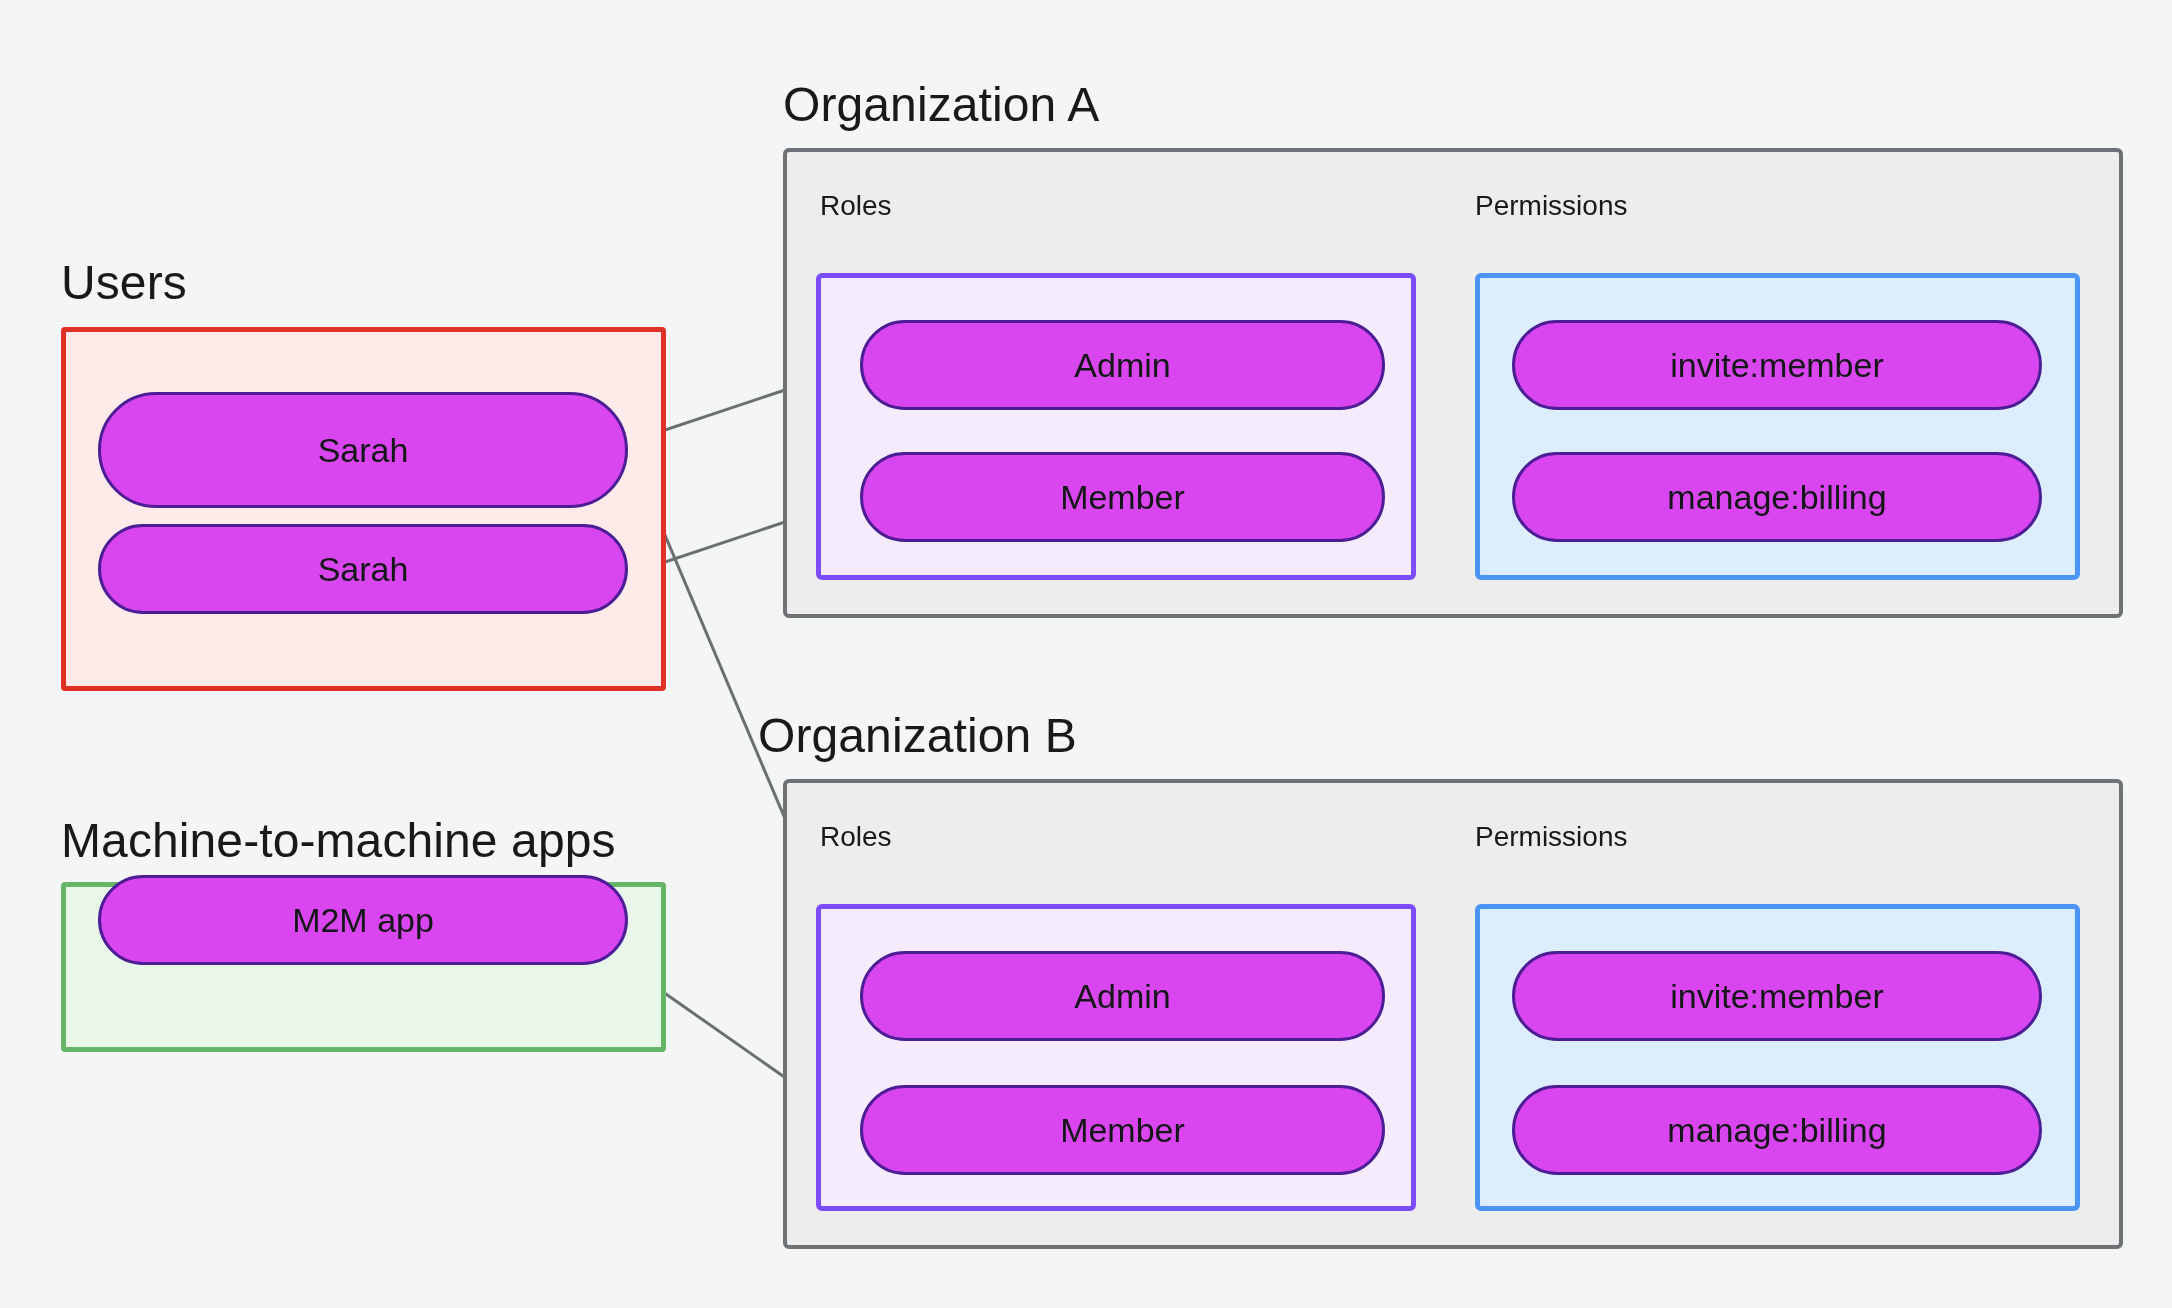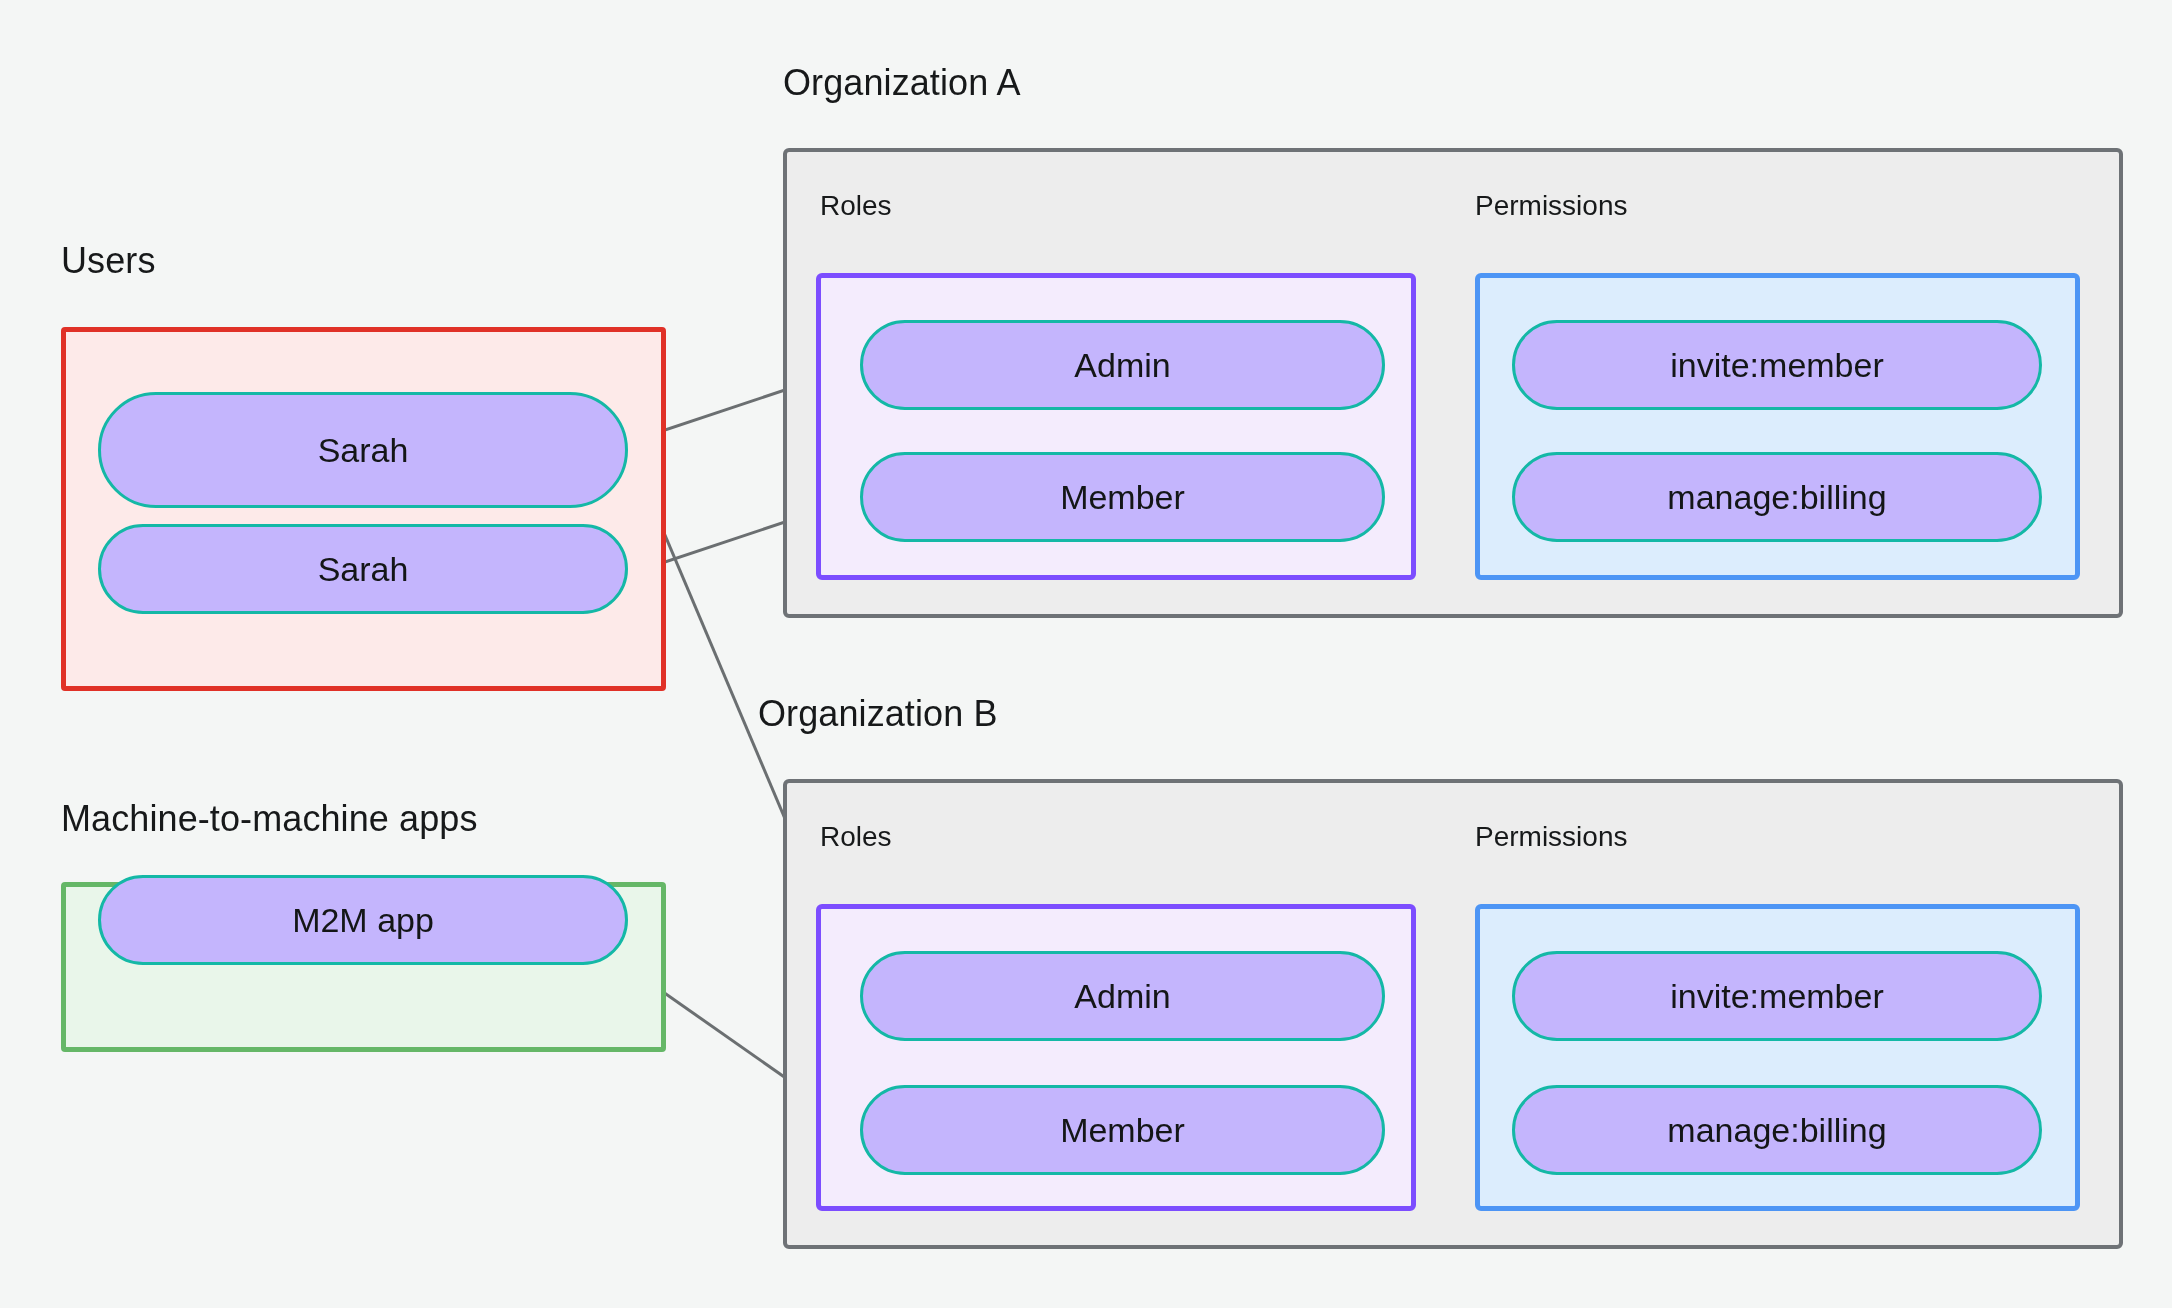--- a/index.html
+++ b/index.html
@@ -22,25 +22,26 @@
     position: absolute;
     left: 0;
     top: 0;
     width: 2172px;
     height: 1308px;
     pointer-events: none;
     z-index: 1;
   }
   .group-label {
     position: absolute;
-    font-size: 36px;
+    font-size: 48px;
     color: #17191a;
     letter-spacing: 0.1px;
     white-space: nowrap;
     z-index: 3;
+    margin-top: 15px;
   }
   .group-label.bold {
     font-weight: normal;
   }
   .container-box {
     position: absolute;
     box-sizing: border-box;
     z-index: 2;
   }
   .org-box {
@@ -71,22 +72,22 @@
   .section-title {
     position: absolute;
     font-size: 28px;
     color: #17191a;
     white-space: nowrap;
     z-index: 4;
   }
   .node {
     position: absolute;
     box-sizing: border-box;
-    background: #c4b5fd;
-    border: 3px solid #14b8a6;
+    background: #d946ef;
+    border: 3px solid #4c1d95;
     border-radius: 60px;
     display: flex;
     align-items: center;
     justify-content: center;
     font-size: 34px;
     color: #141617;
     z-index: 5;
     white-space: nowrap;
   }
 </style>

